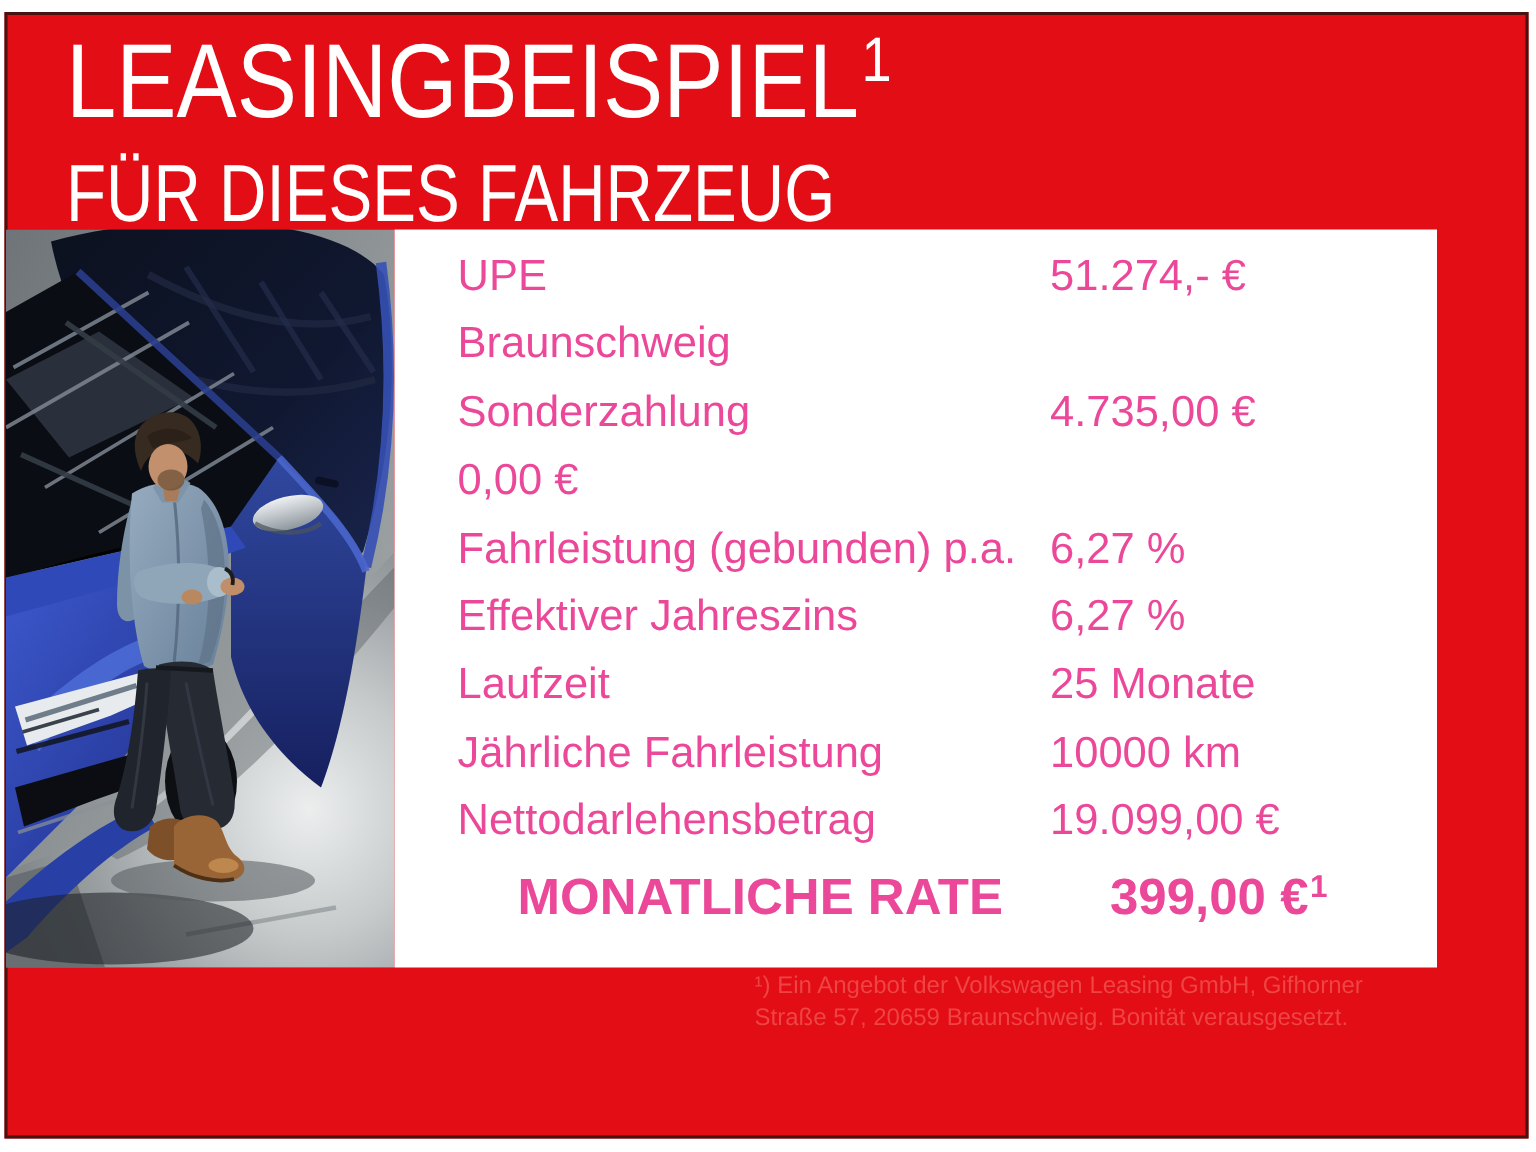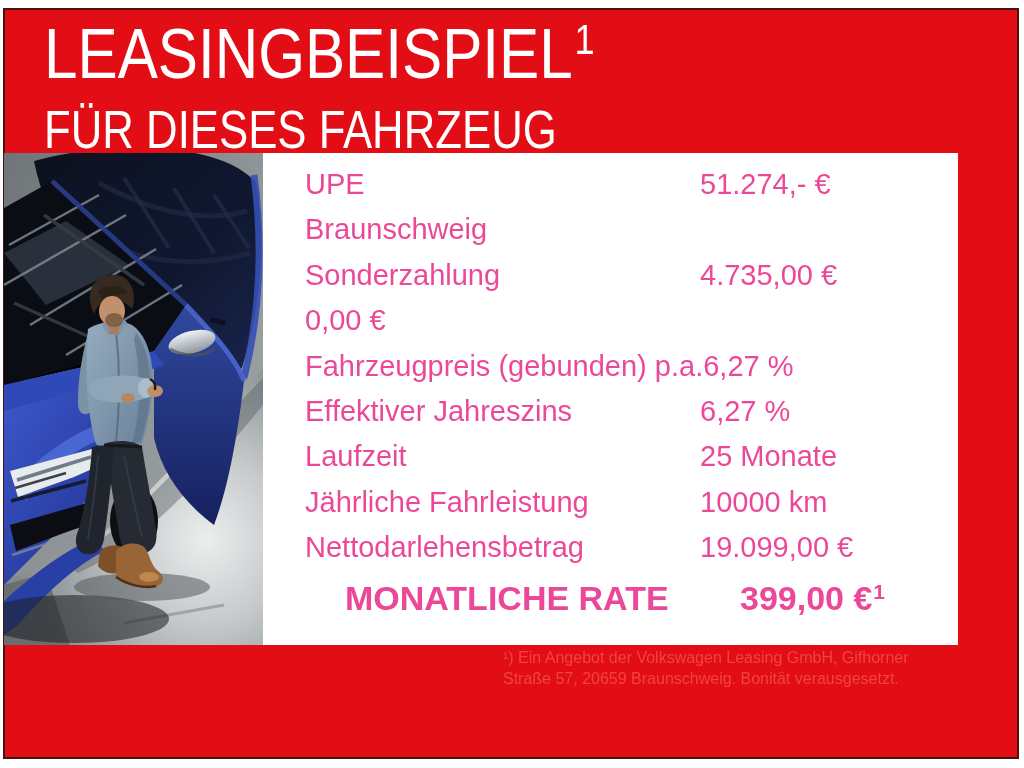--- a/index.html
+++ b/index.html
@@ -156,21 +156,21 @@
           <span class="lbl">Braunschweig</span>
         </div>
       <div class="row">
           <span class="lbl">Sonderzahlung</span>
           <span class="val">4.735,00 €</span>
         </div>
       <div class="row">
           <span class="val">0,00 €</span>
         </div>
       <div class="row">
-          <span class="lbl">Fahrzeugpreis (gebunden) p.a.</span>
+          <span class="lbl">Fahrleistung (gebunden) p.a.</span>
           <span class="val">6,27 %</span>
         </div>
       <div class="row">
           <span class="lbl">Effektiver Jahreszins</span>
           <span class="val">6,27 %</span>
         </div>
       <div class="row">
           <span class="lbl">Laufzeit</span>
           <span class="val">25 Monate</span>
         </div>

